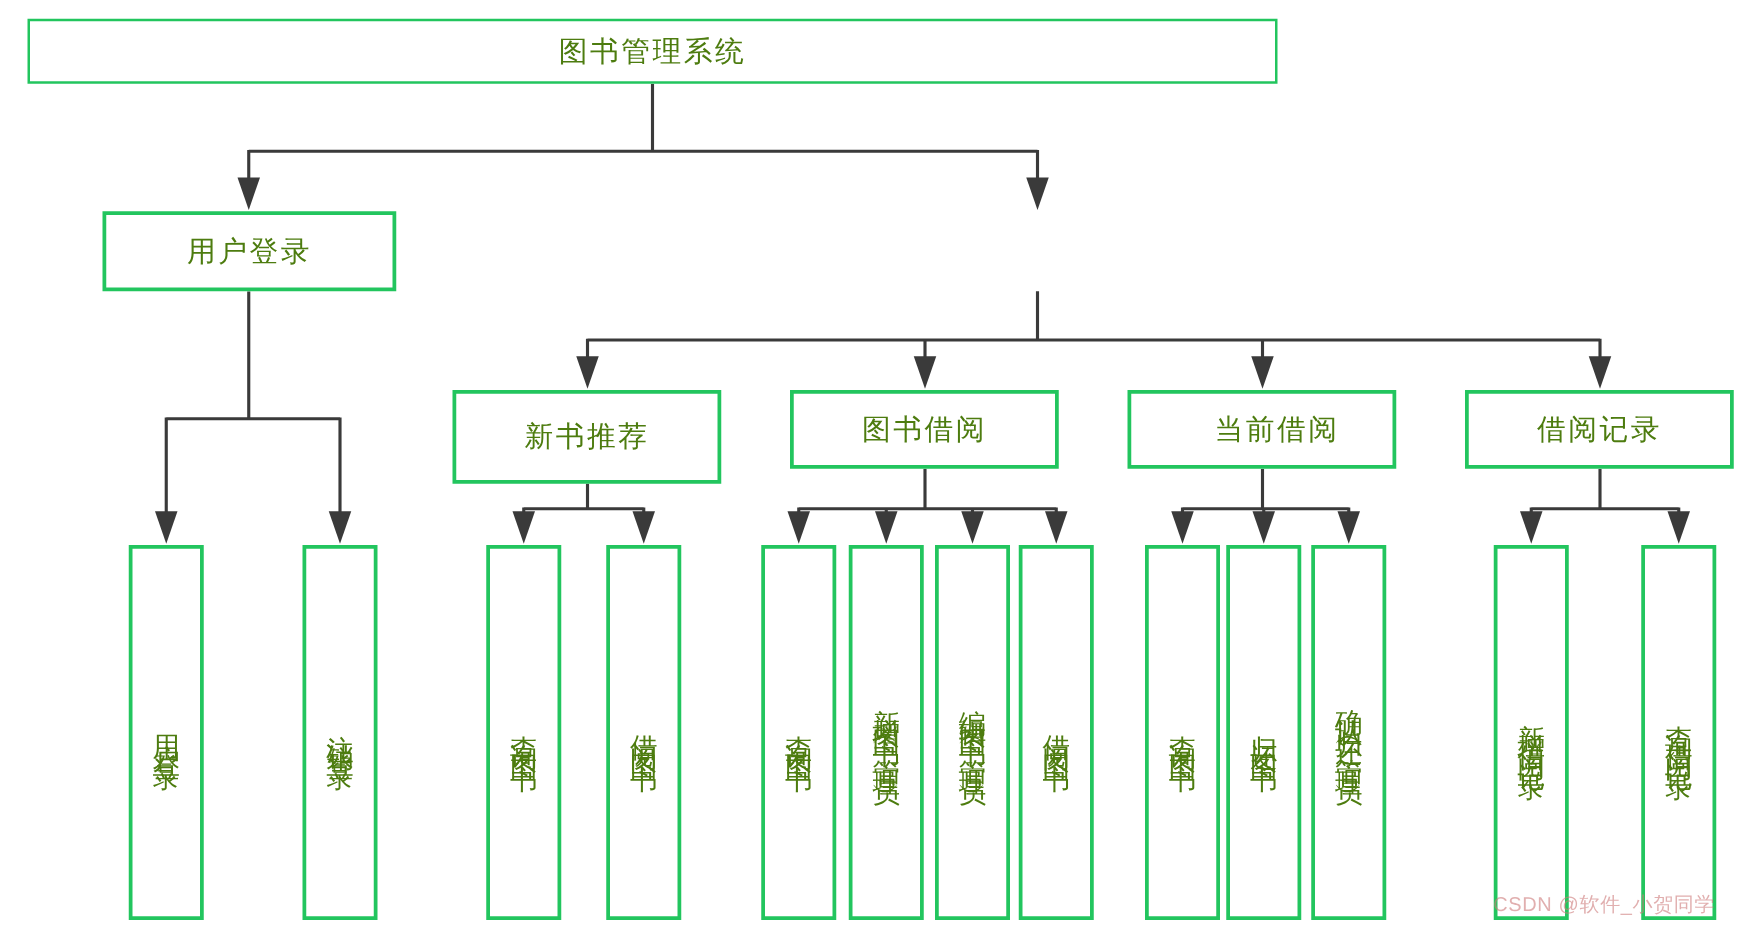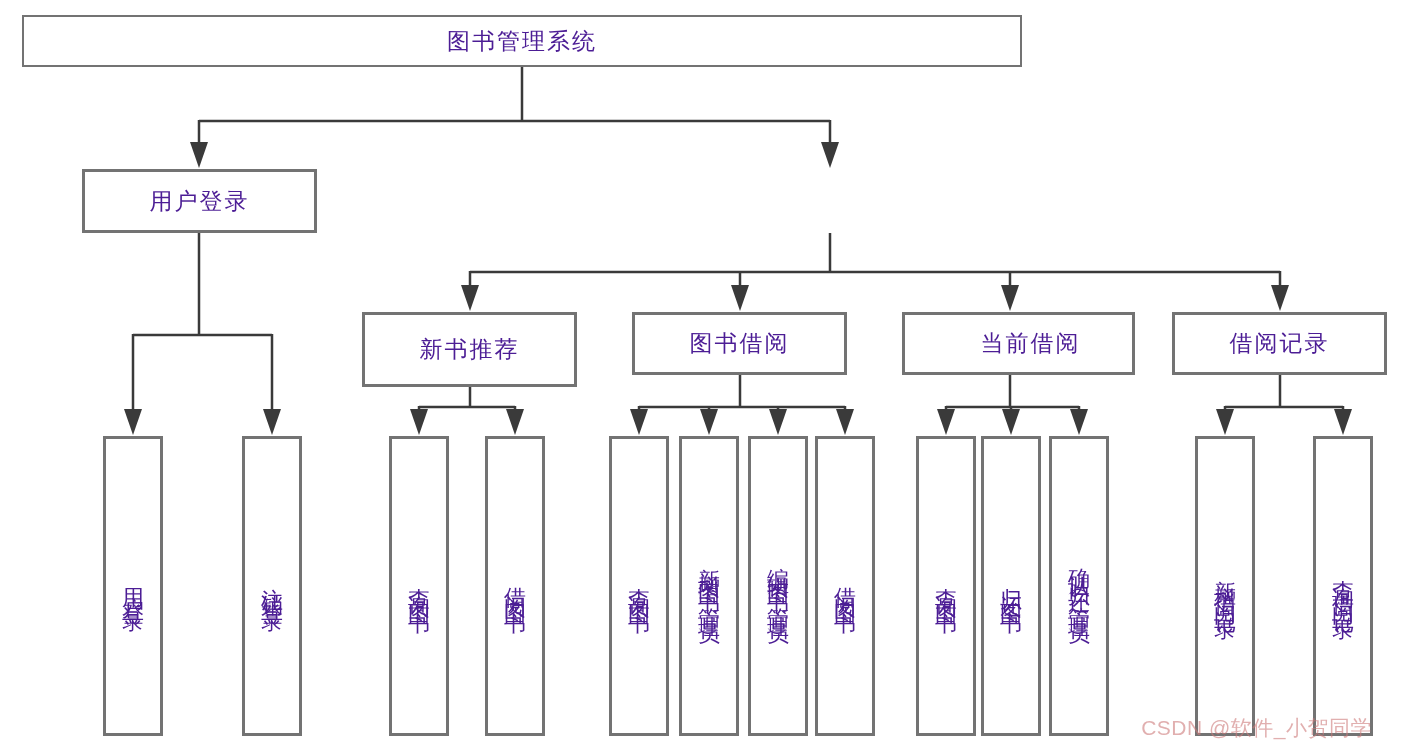--- a/index.html
+++ b/index.html
@@ -16,45 +16,45 @@
     overflow: hidden;
   }
   #connectors {
     position: absolute;
     left: 0;
     top: 0;
   }
   .box {
     position: absolute;
     background: #ffffff;
-    border: 3px solid #737373;
+    border: 3px solid #22c55e;
     display: flex;
     align-items: center;
     justify-content: center;
-    color: #4c1d95;
+    color: #4d7c0f;
     font-size: 23px;
     letter-spacing: 2px;
     box-sizing: border-box;
     z-index: 2;
   }
   .box.root {
     border-width: 2px;
   }
   .vtext {
     writing-mode: vertical-rl;
     text-orientation: mixed;
     letter-spacing: 8px;
     line-height: 1;
     font-size: 22px;
   }
   #watermark {
     position: absolute;
     top: 714px;
     right: 33px;
-    font-size: 21px;
+    font-size: 16px;
     letter-spacing: 0.5px;
     color: rgba(205, 122, 122, 0.60);
     z-index: 5;
     white-space: nowrap;
     margin-left: 20px;
   }
 </style>
 </head>
 <body>
 
@@ -99,21 +99,21 @@
   <div class="box" style="left:82px; top:169px; width:235px; height:64px;">
     <span>用户登录</span>
   </div>
 
   <div class="box" style="left:362px; top:312px; width:215px; height:75px;">
     <span>新书推荐</span>
   </div>
   <div class="box" style="left:632px; top:312px; width:215px; height:63px;">
     <span>图书借阅</span>
   </div>
-  <div class="box" style="left:902px; top:312px; width:233px; height:63px;padding-left:24px;">
+  <div class="box" style="left:902px; top:312px; width:215px; height:63px;padding-left:24px;">
     <span>当前借阅</span>
   </div>
   <div class="box" style="left:1172px; top:312px; width:215px; height:63px;">
     <span>借阅记录</span>
   </div>
 
   <div class="box leaf" style="left:103px; top:436px; width:60px; height:300px;">
     <span class="vtext">用户登录</span>
   </div>
   <div class="box leaf" style="left:242px; top:436px; width:60px; height:300px;">

